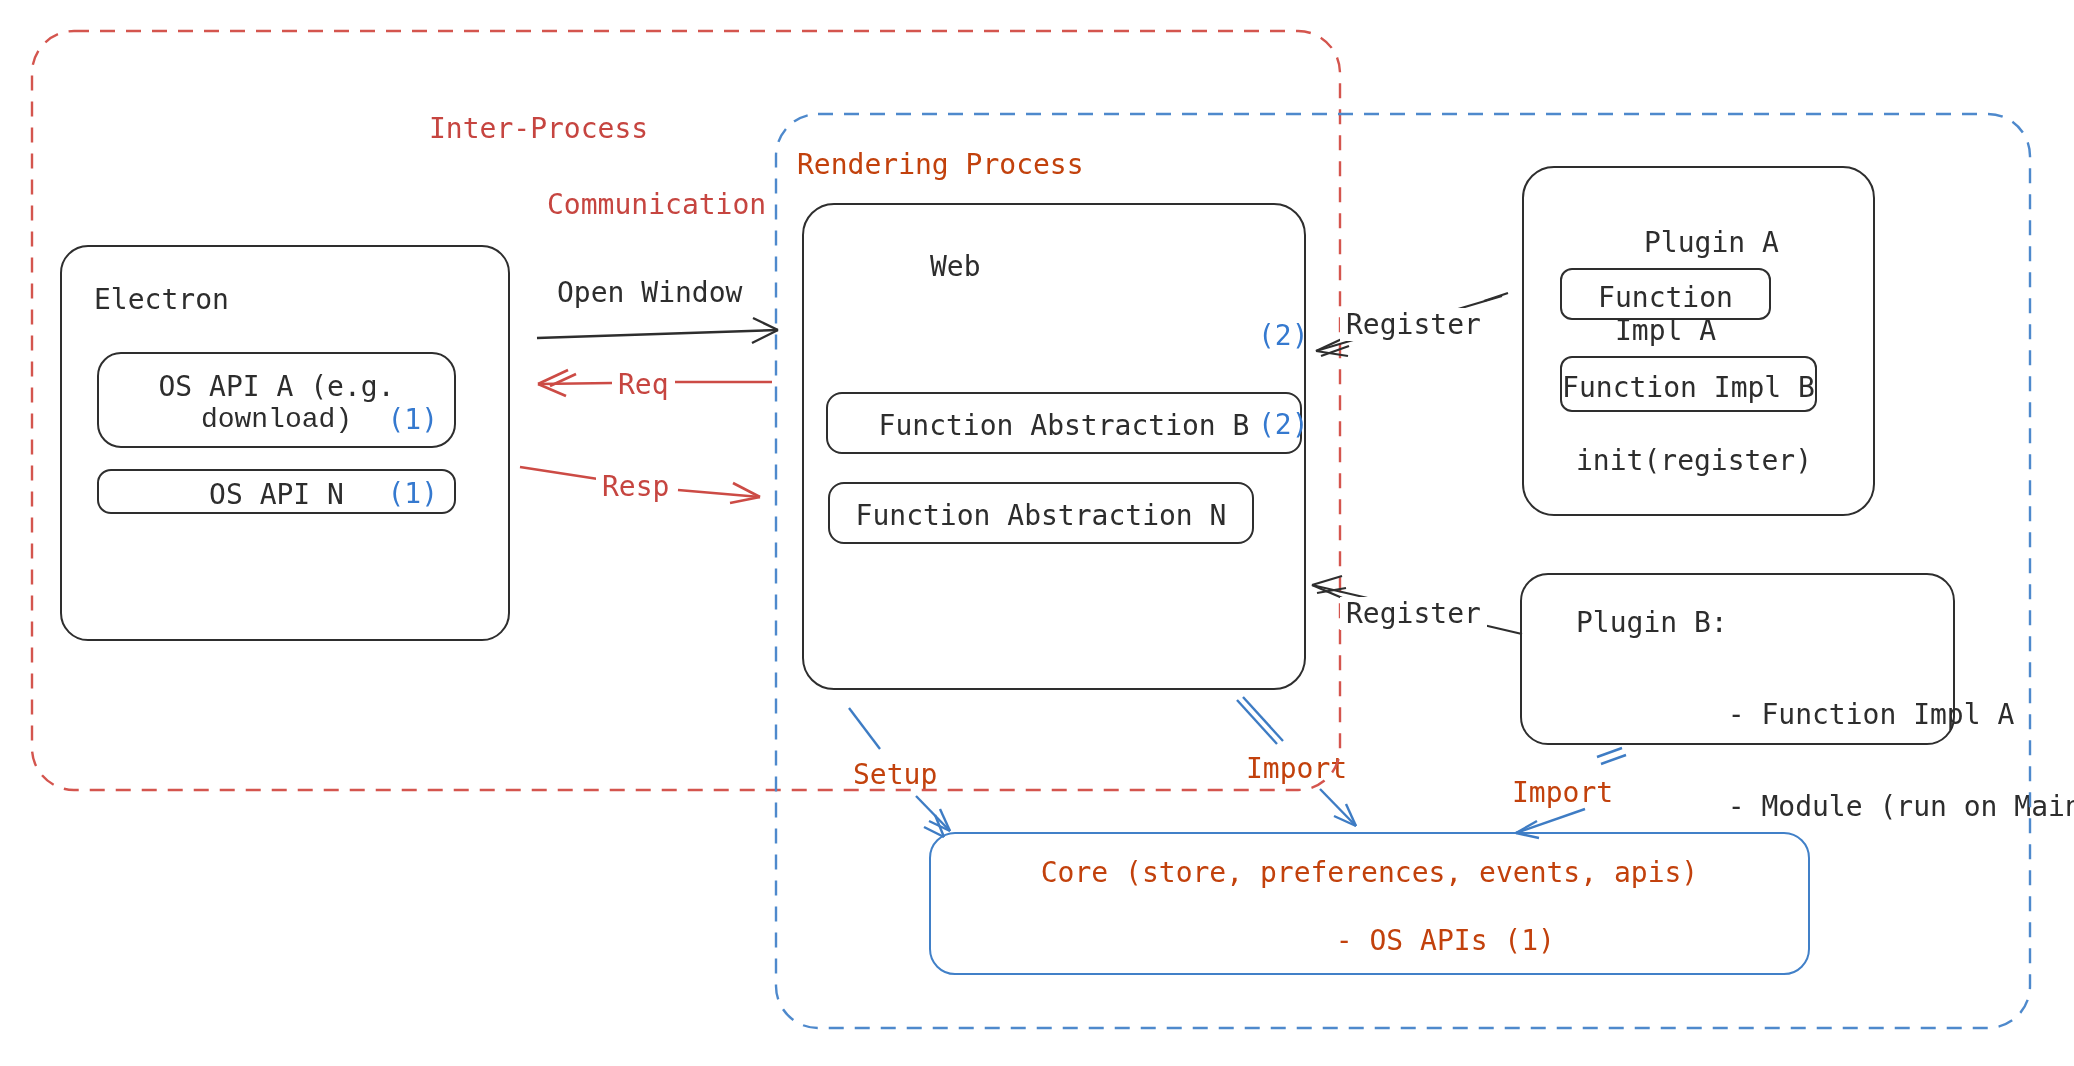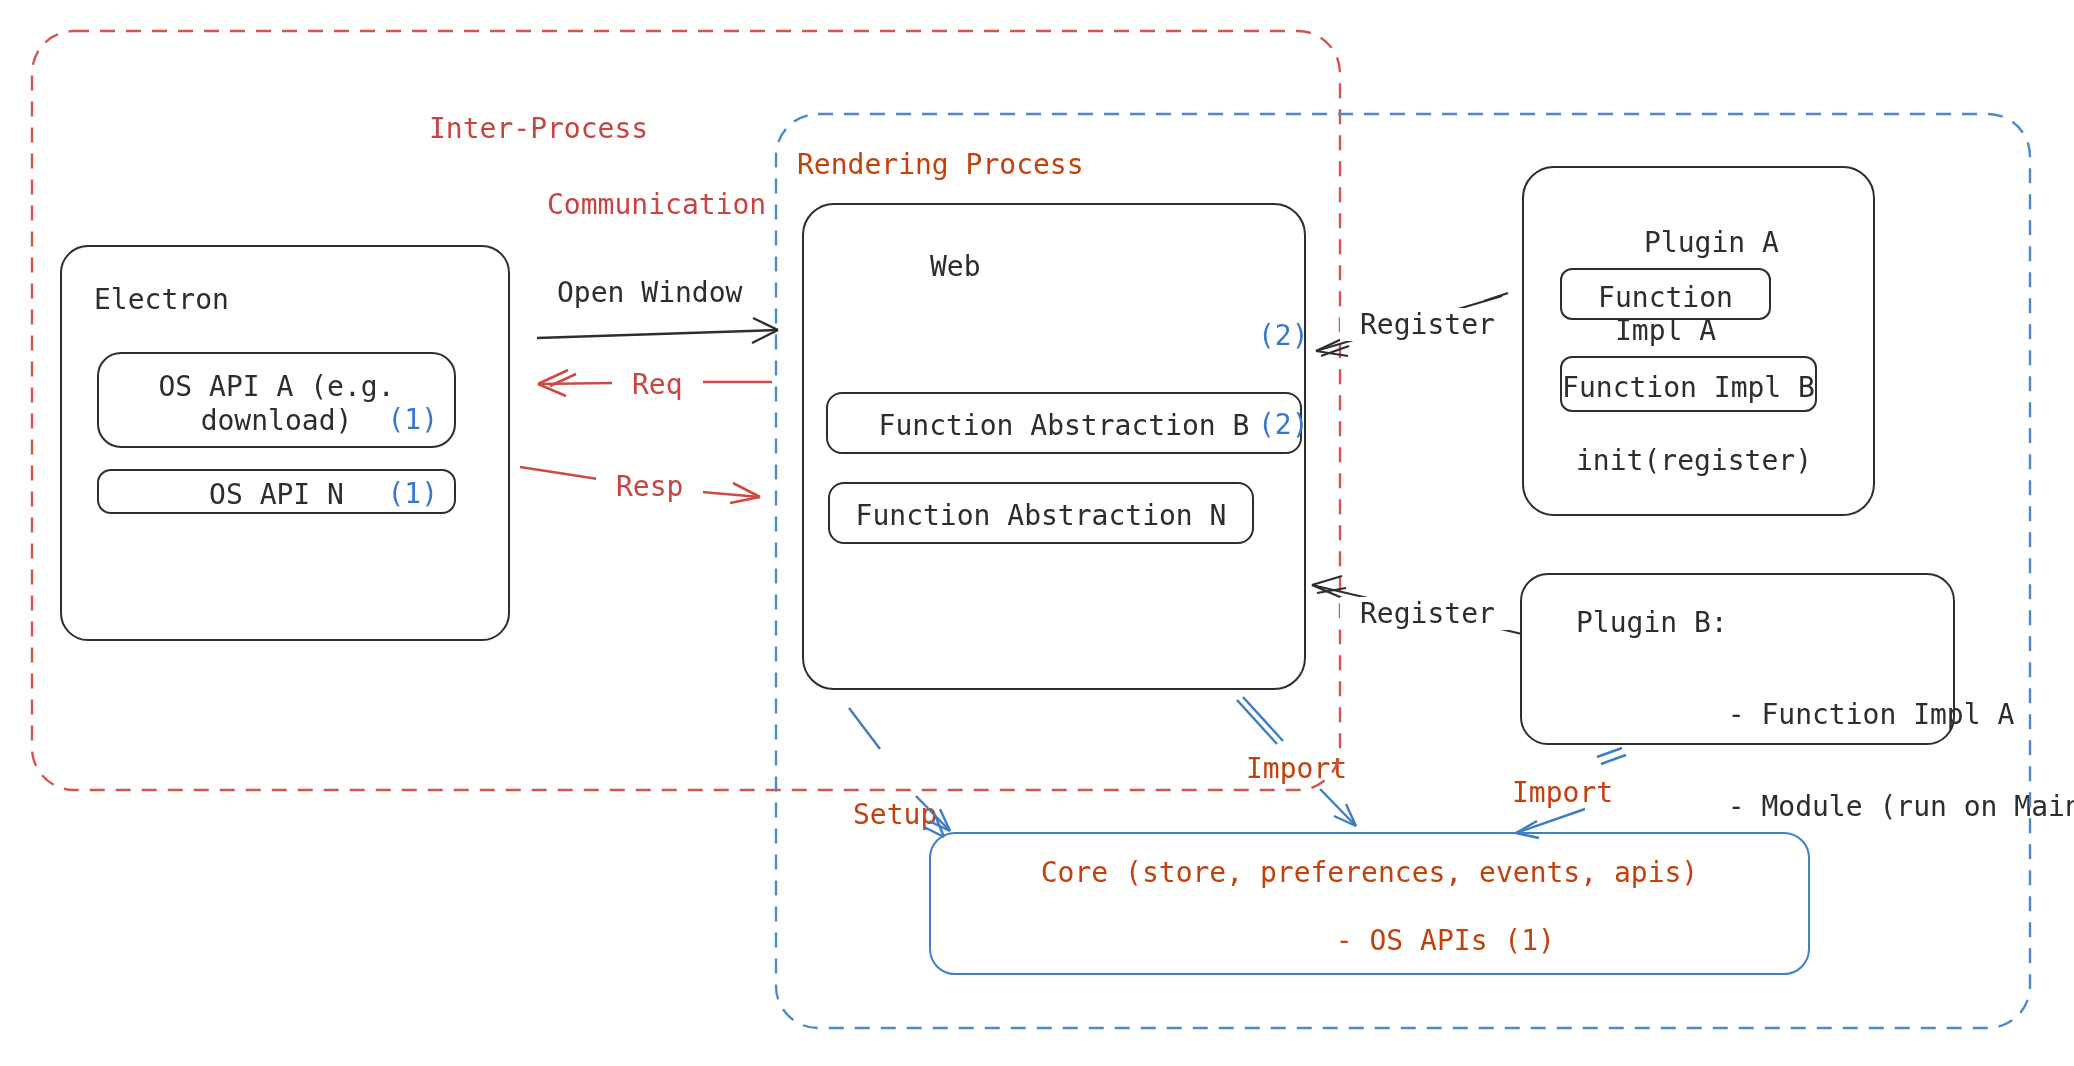--- a/index.html
+++ b/index.html
@@ -18,21 +18,21 @@
     border-radius:20px;
     background:transparent;
     z-index:2;
     box-sizing:border-box;
   }
   .box.blue-box{border-color:#4180c8;}
   .label{position:absolute;z-index:2;white-space:pre;}
   .label.red{color:#c64540;}
   .label.blue{color:#c2410c;}
   .label.badge{color:#3579cf;}
-  .label.white-bg{background:#ffffff;z-index:4;padding:0 20px;}
+  .label.white-bg{background:#ffffff;z-index:4;padding:0 6px;}
   .center-text{
     position:absolute;left:0;right:0;
     text-align:center;
   }
   svg#strokes{position:absolute;left:0;top:0;z-index:3;pointer-events:none;}
   .lh-ipc{line-height:38px;}
   .lh-pluginb{line-height:46px;}
   .lh-core{line-height:34px;text-align:center;}
 </style>
 </head>
@@ -111,21 +111,21 @@
   <div class="label red lh-ipc" style="left:429px;top:86px;margin-top:24px;"><span>Inter-Process</span><br>
        <span>Communication</span></div>
 
   <div class="label blue" style="left:797px;top:148px;">Rendering Process</div>
 
   <div class="box" style="left:60px;top:245px;width:450px;height:396px;border-radius:28px;"></div>
   <div class="label" style="left:94px;top:283px;">Electron</div>
 
   <div class="box" style="left:97px;top:352px;width:359px;height:96px;border-radius:24px;">
     <div class="center-text" style="top:16px;">OS API A (e.g.</div>
-    <div class="center-text" style="top:50px;">download)</div>
+    <div class="center-text" style="top:50px;font-family:Liberation Mono, monospace;">download)</div>
     <div class="label badge" style="right:16px;top:49px;">(1)</div>
   </div>
 
   <div class="box" style="left:97px;top:469px;width:359px;height:45px;border-radius:14px;">
     <div class="center-text" style="top:7px;">OS API N</div>
     <div class="label badge" style="right:16px;top:6px;">(1)</div>
   </div>
 
   <div class="label" style="left:557px;top:276px;">Open Window</div>
   <div class="label red white-bg" style="left:612px;top:368px;">Req</div>
@@ -161,21 +161,21 @@
   </div>
 
   <div class="label" style="left:1576px;top:444px;">init(register)</div>
 
   <div class="box" style="left:1520px;top:573px;width:435px;height:172px;border-radius:28px;">
     <div class="label lh-pluginb" style="left:54px;top:25px;"><span>Plugin B:</span><br>
          <span>- Function Impl A</span><br>
          <span>- Module (run on Main)</span></div>
   </div>
 
-  <div class="label blue" style="left:853px;top:798px;">Setup</div>
+  <div class="label blue" style="left:853px;top:758px;">Setup</div>
   <div class="label blue" style="left:1246px;top:752px;">Import</div>
   <div class="label blue" style="left:1512px;top:776px;">Import</div>
 
   <div class="box blue-box" style="left:929px;top:832px;width:881px;height:143px;border-radius:26px;">
     <div class="label blue lh-core" style="left:0;right:0;top:22px;"><span>Core (store, preferences, events, apis)</span><br>
          <span>- OS APIs (1)</span><br>
          </div>
   </div>
 
 </div>

